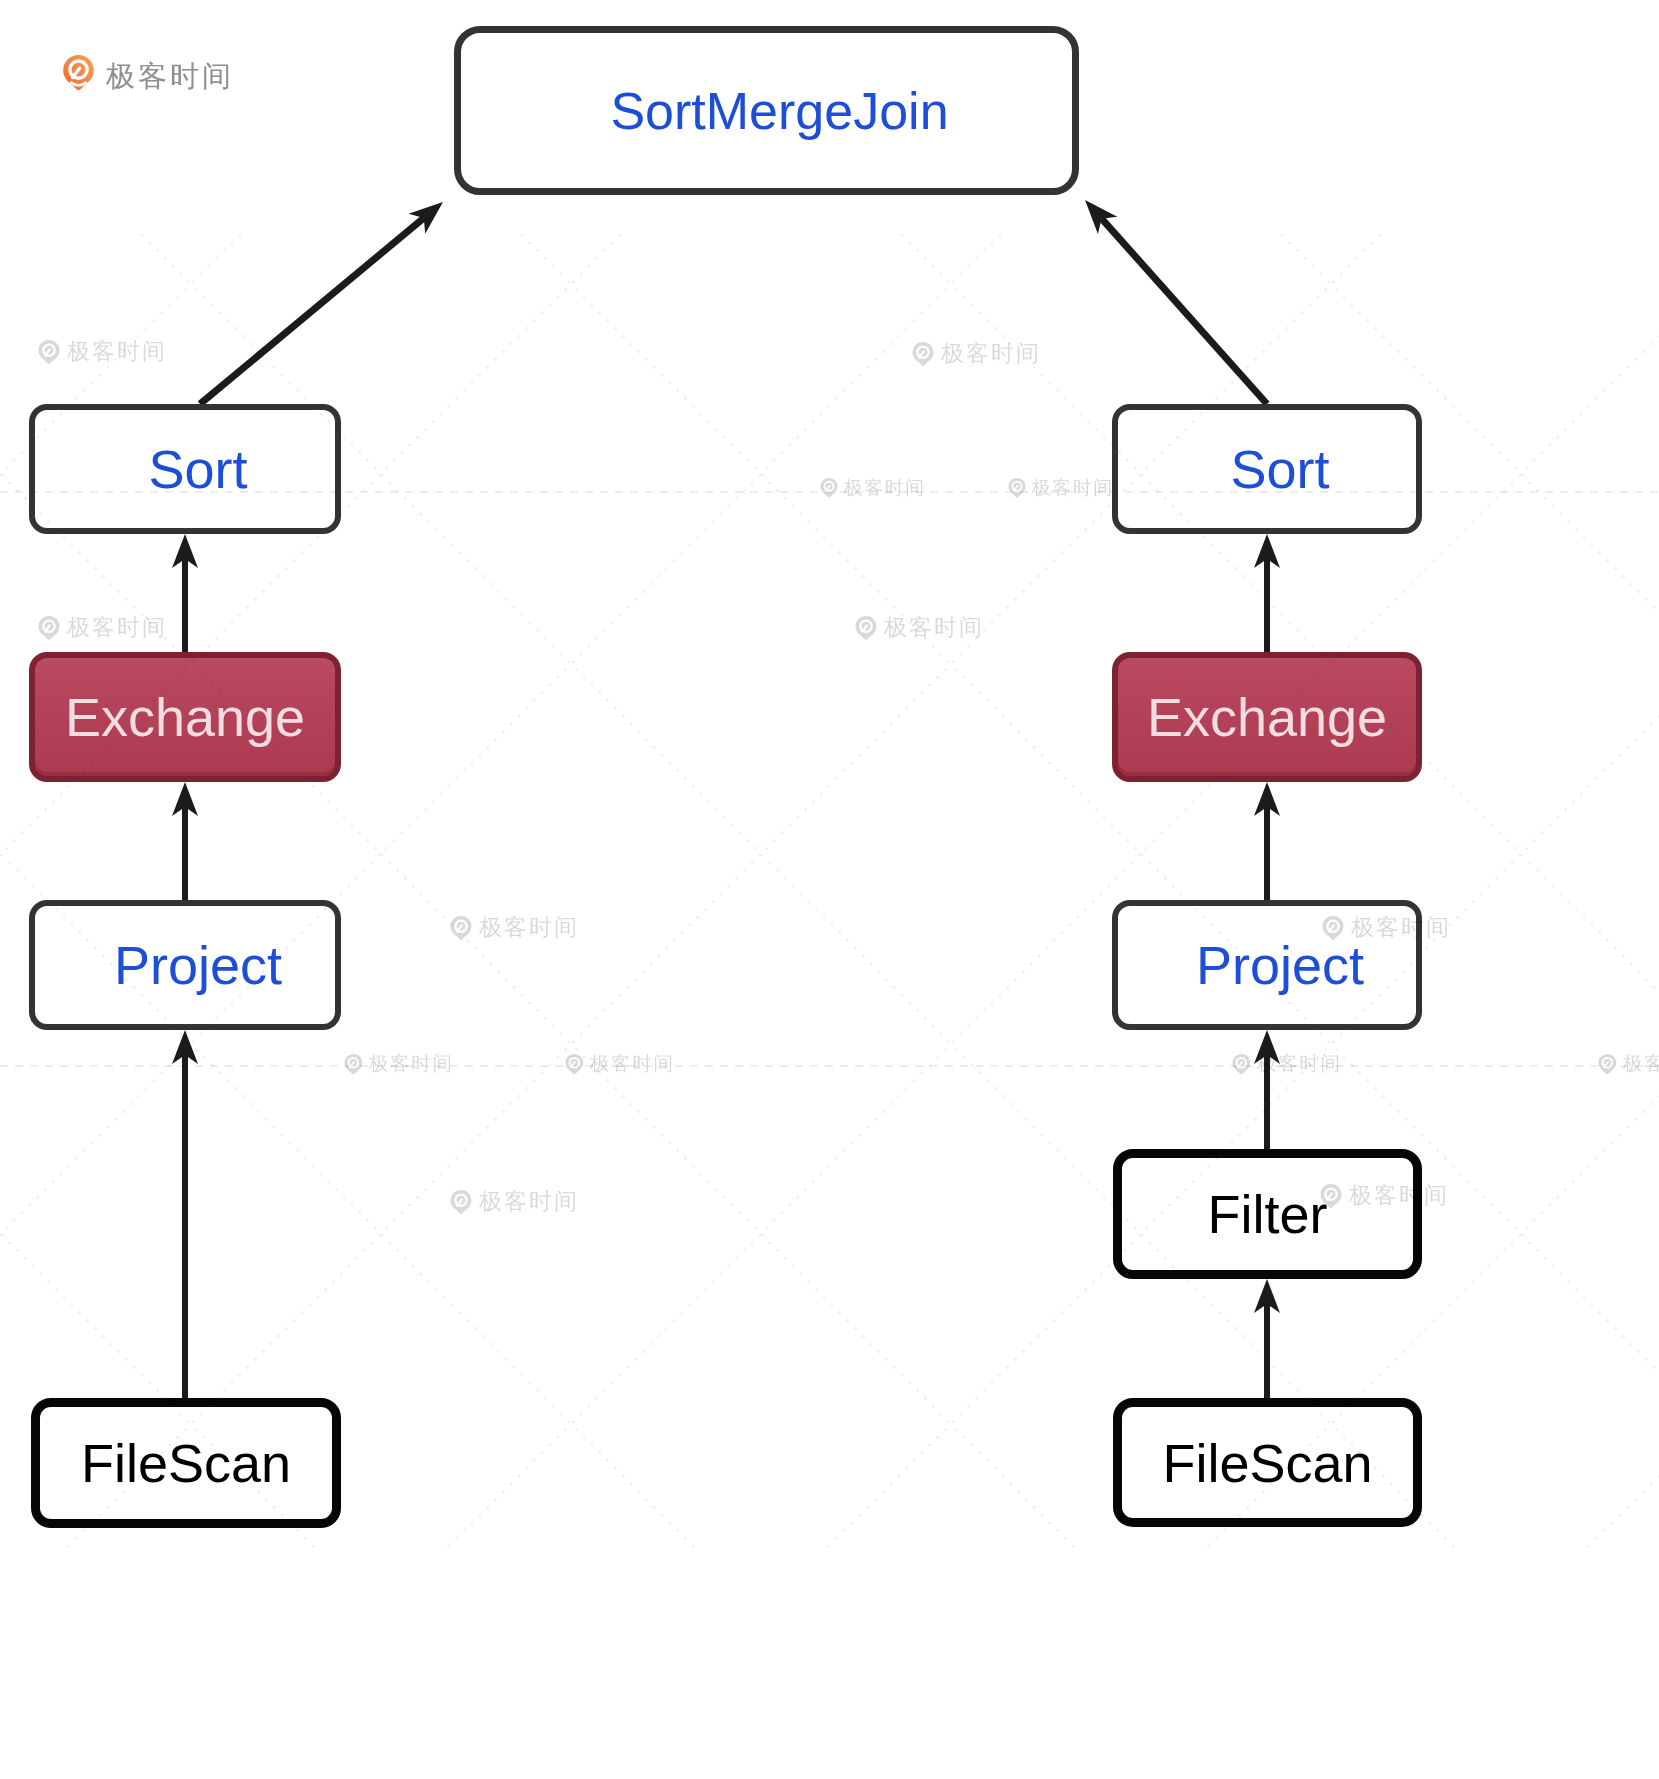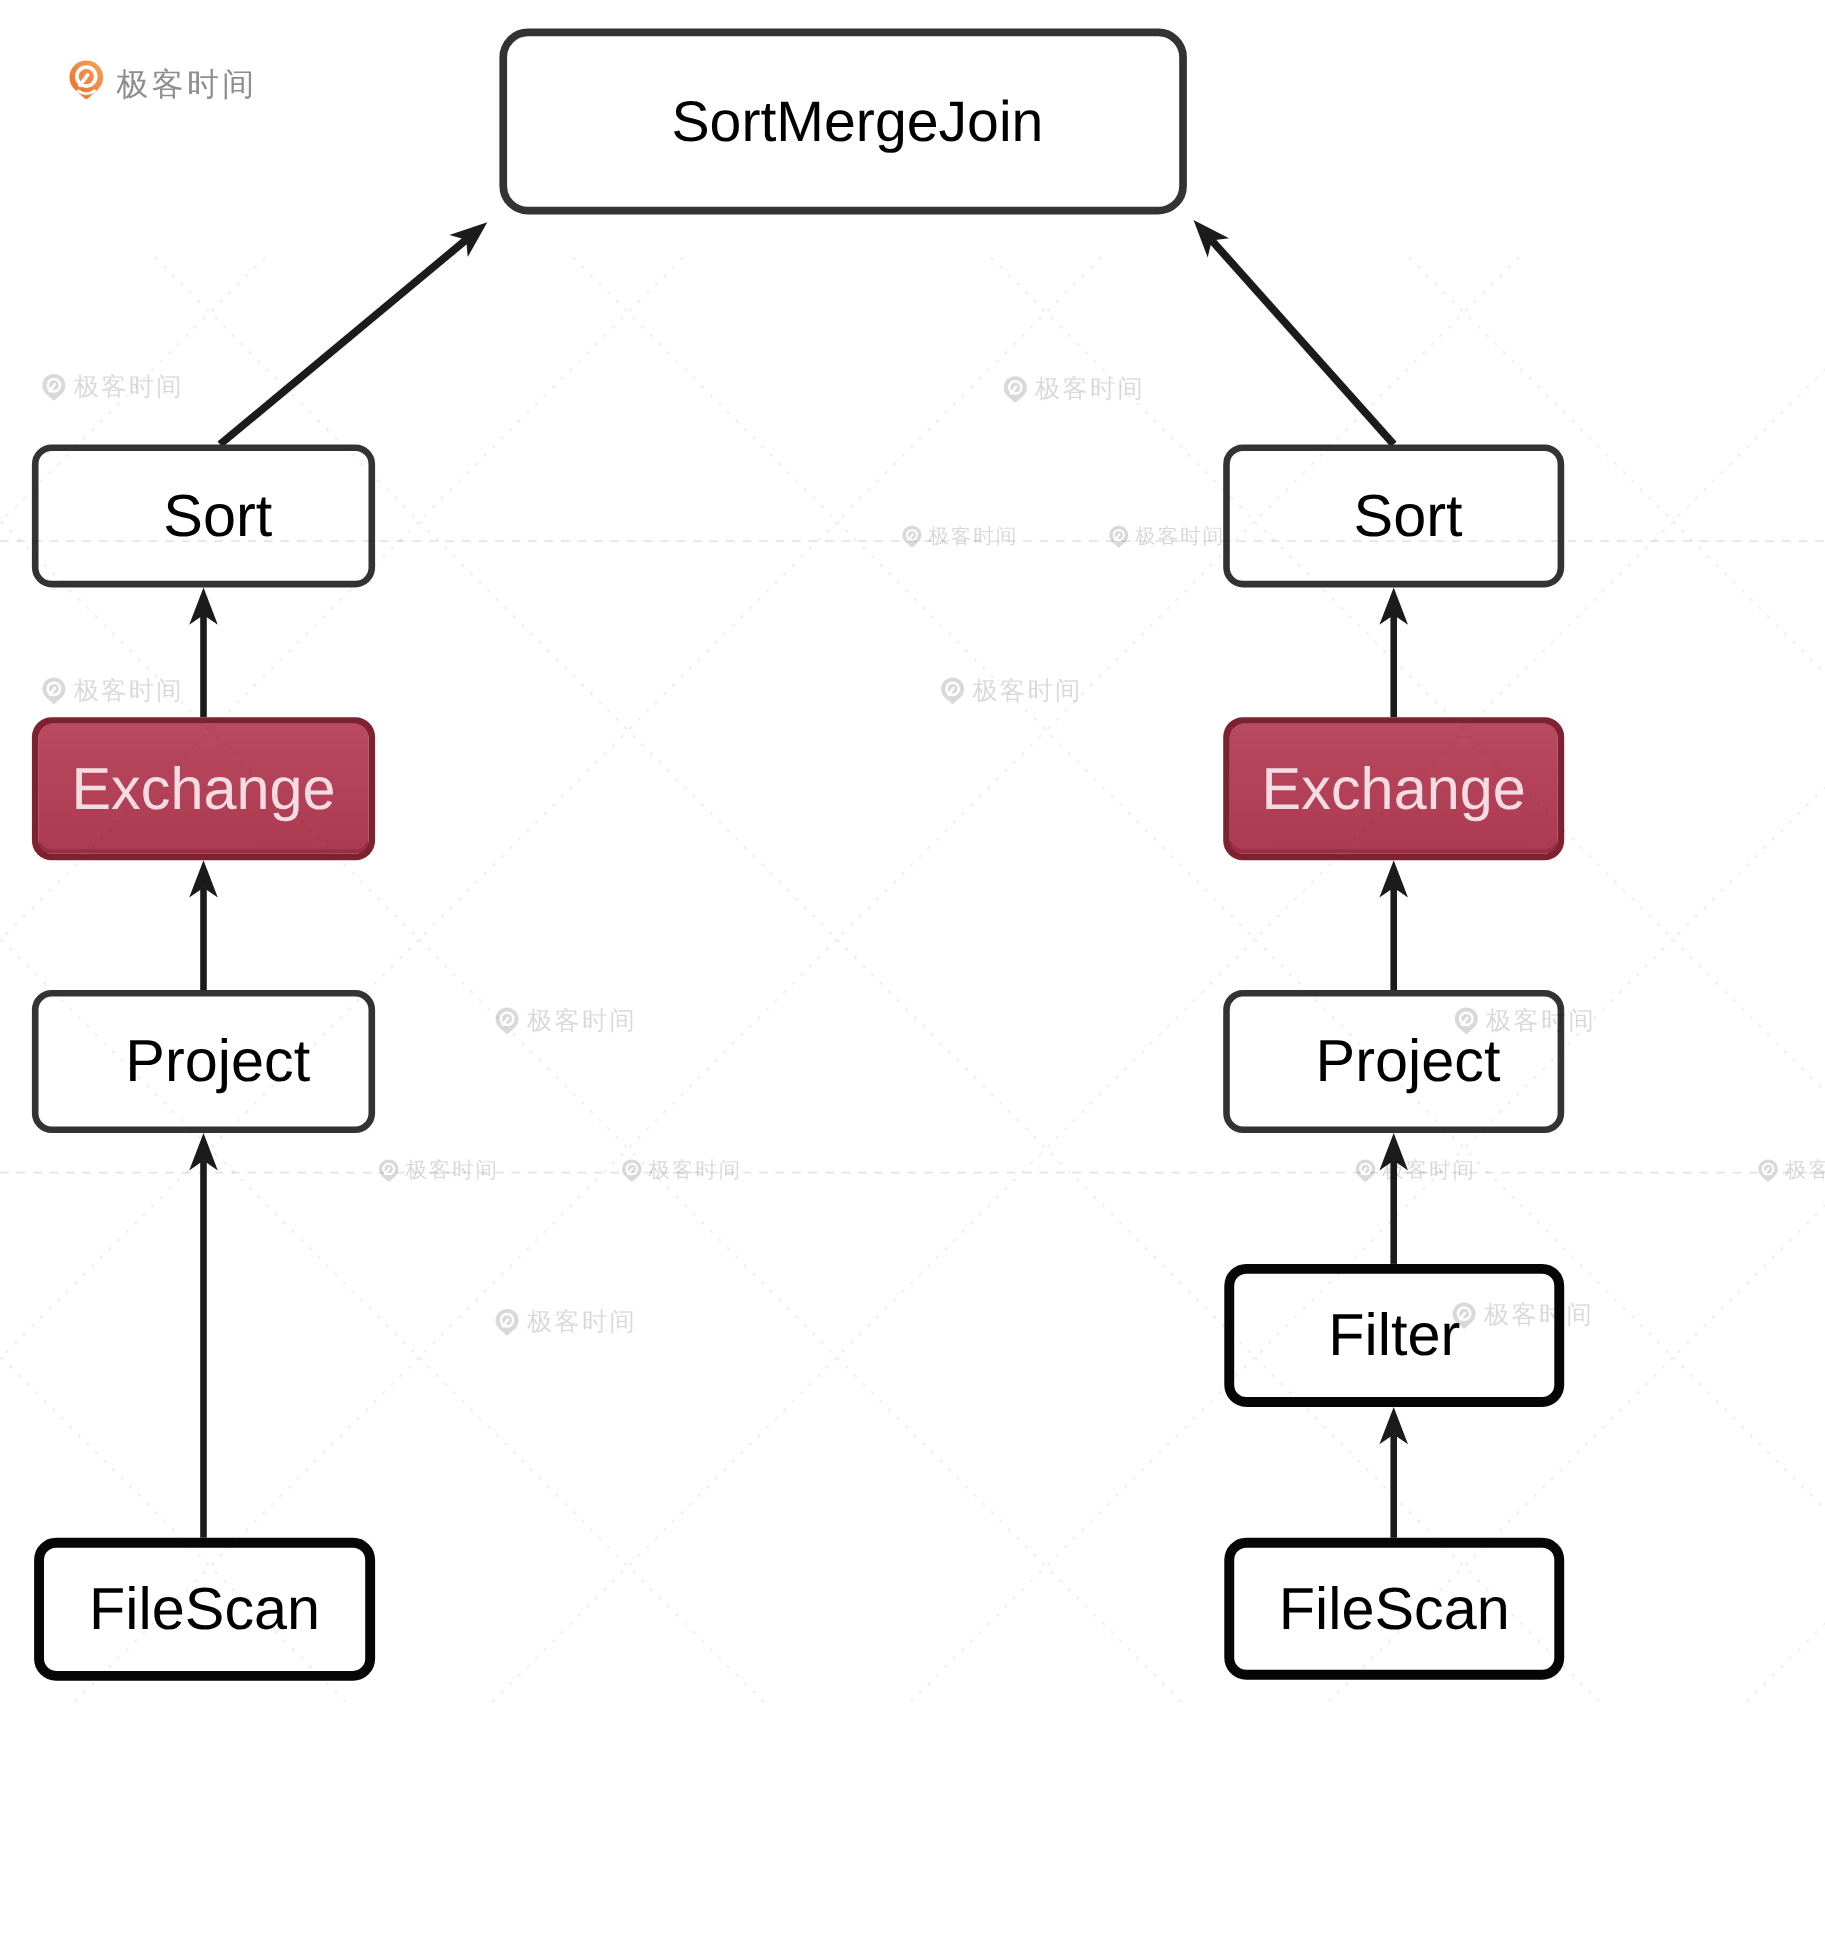--- a/index.html
+++ b/index.html
@@ -22,21 +22,21 @@
   
   #edges,#watermarks{position:absolute;left:0;top:0;pointer-events:none;}
   #nodes{position:absolute;left:0;top:0;width:100%;height:100%;}
   
   .node{
     position:absolute;background:#ffffff;
     border-style:solid;box-sizing:border-box;
     display:flex;align-items:center;justify-content:center;
     line-height:1;
   }
-  .node.outline{border-color:#333333;color:#000000;padding-left:26px;}
+  .node.outline{border-color:#333333;color:#1d4ed8;padding-left:26px;}
   .node.heavy{border-color:#060606;color:#000000;}
   .node.accent{
     background:linear-gradient(180deg,#b94a60 0%,#b24056 55%,#ac3a50 100%);
     border-color:#7e2232;color:#f3dce2;
     box-shadow:inset 0 -4px 0 rgba(90,15,25,.25);
   }
 </style>
 </head>
 <body>
 

